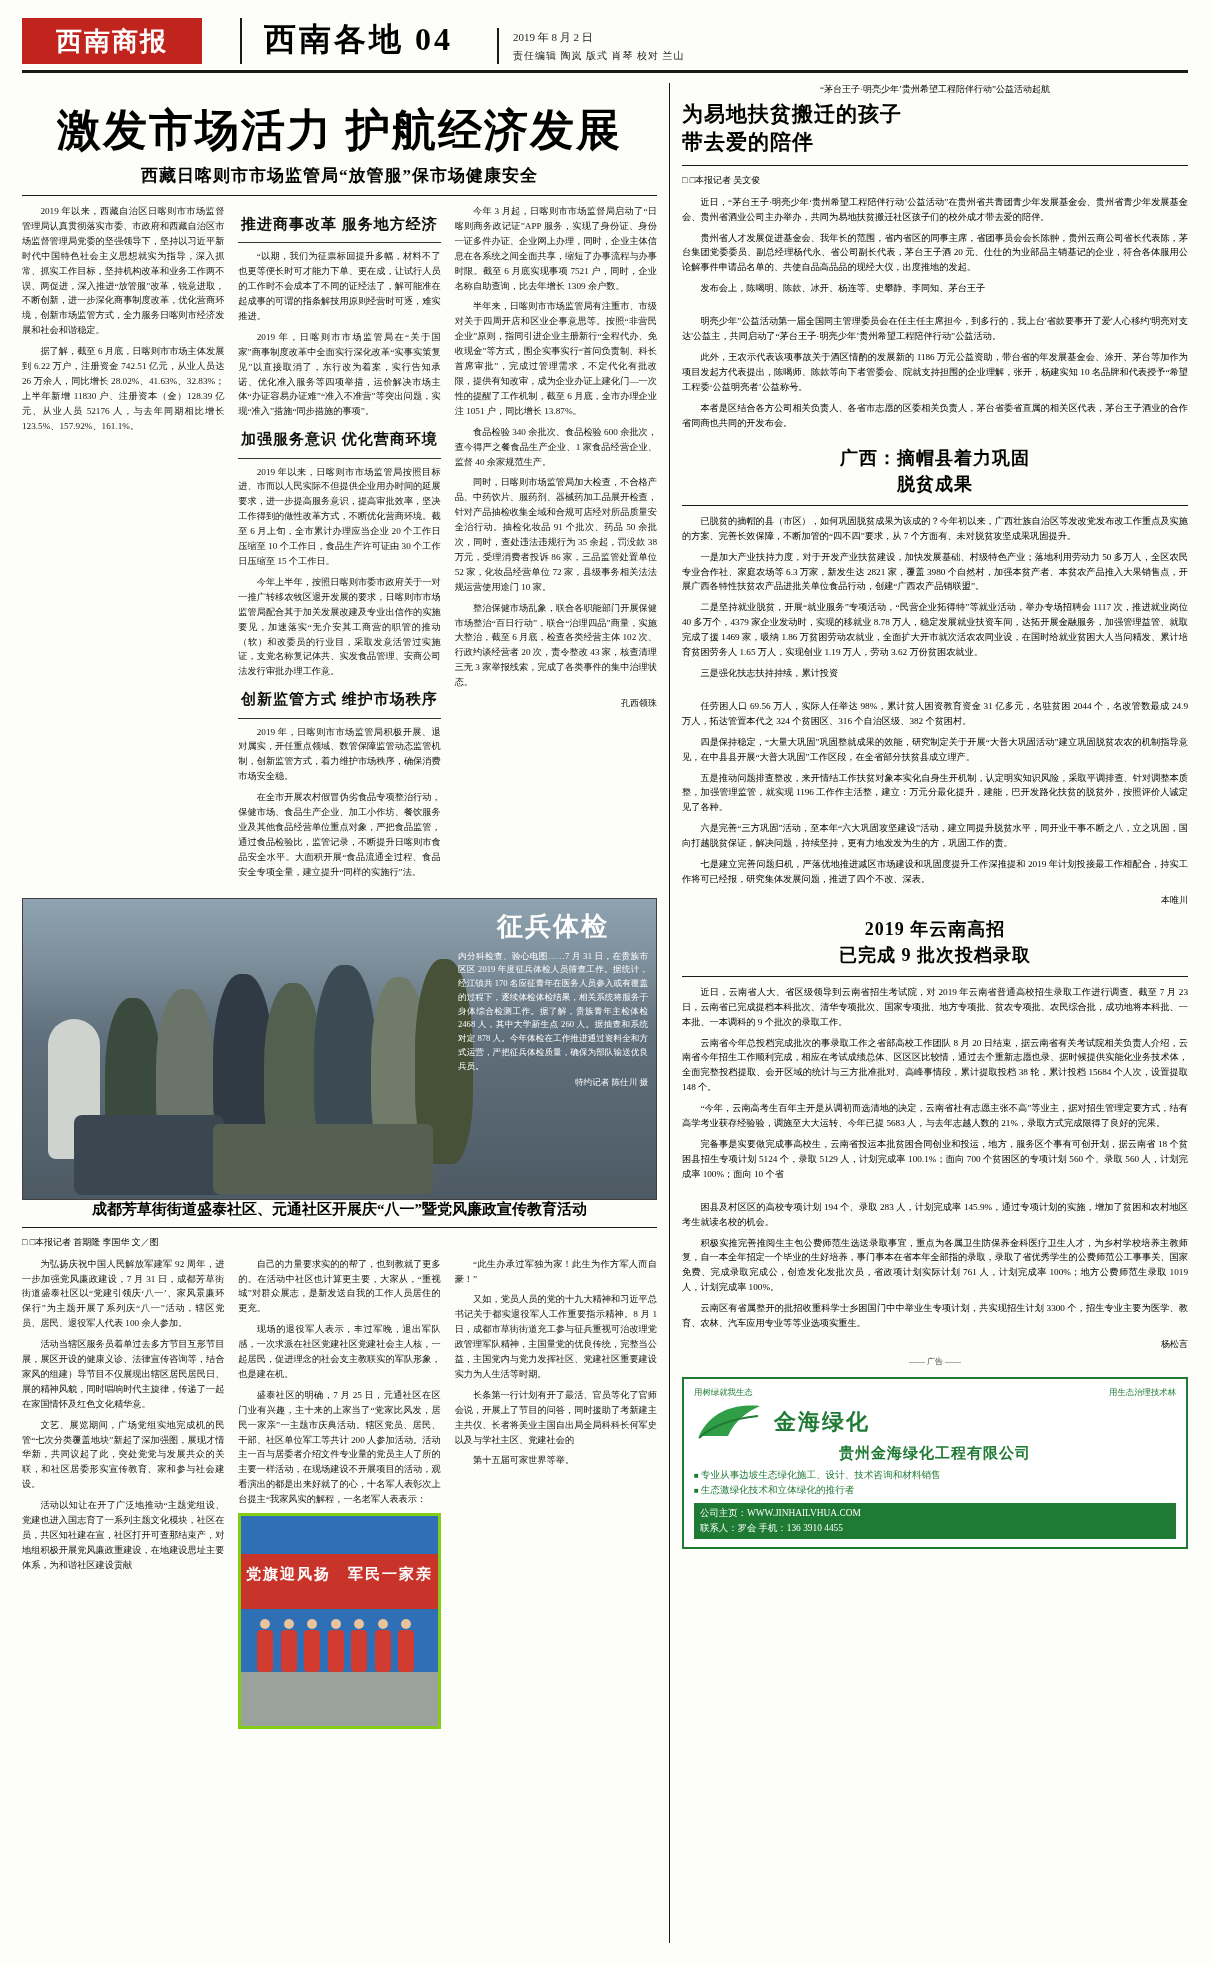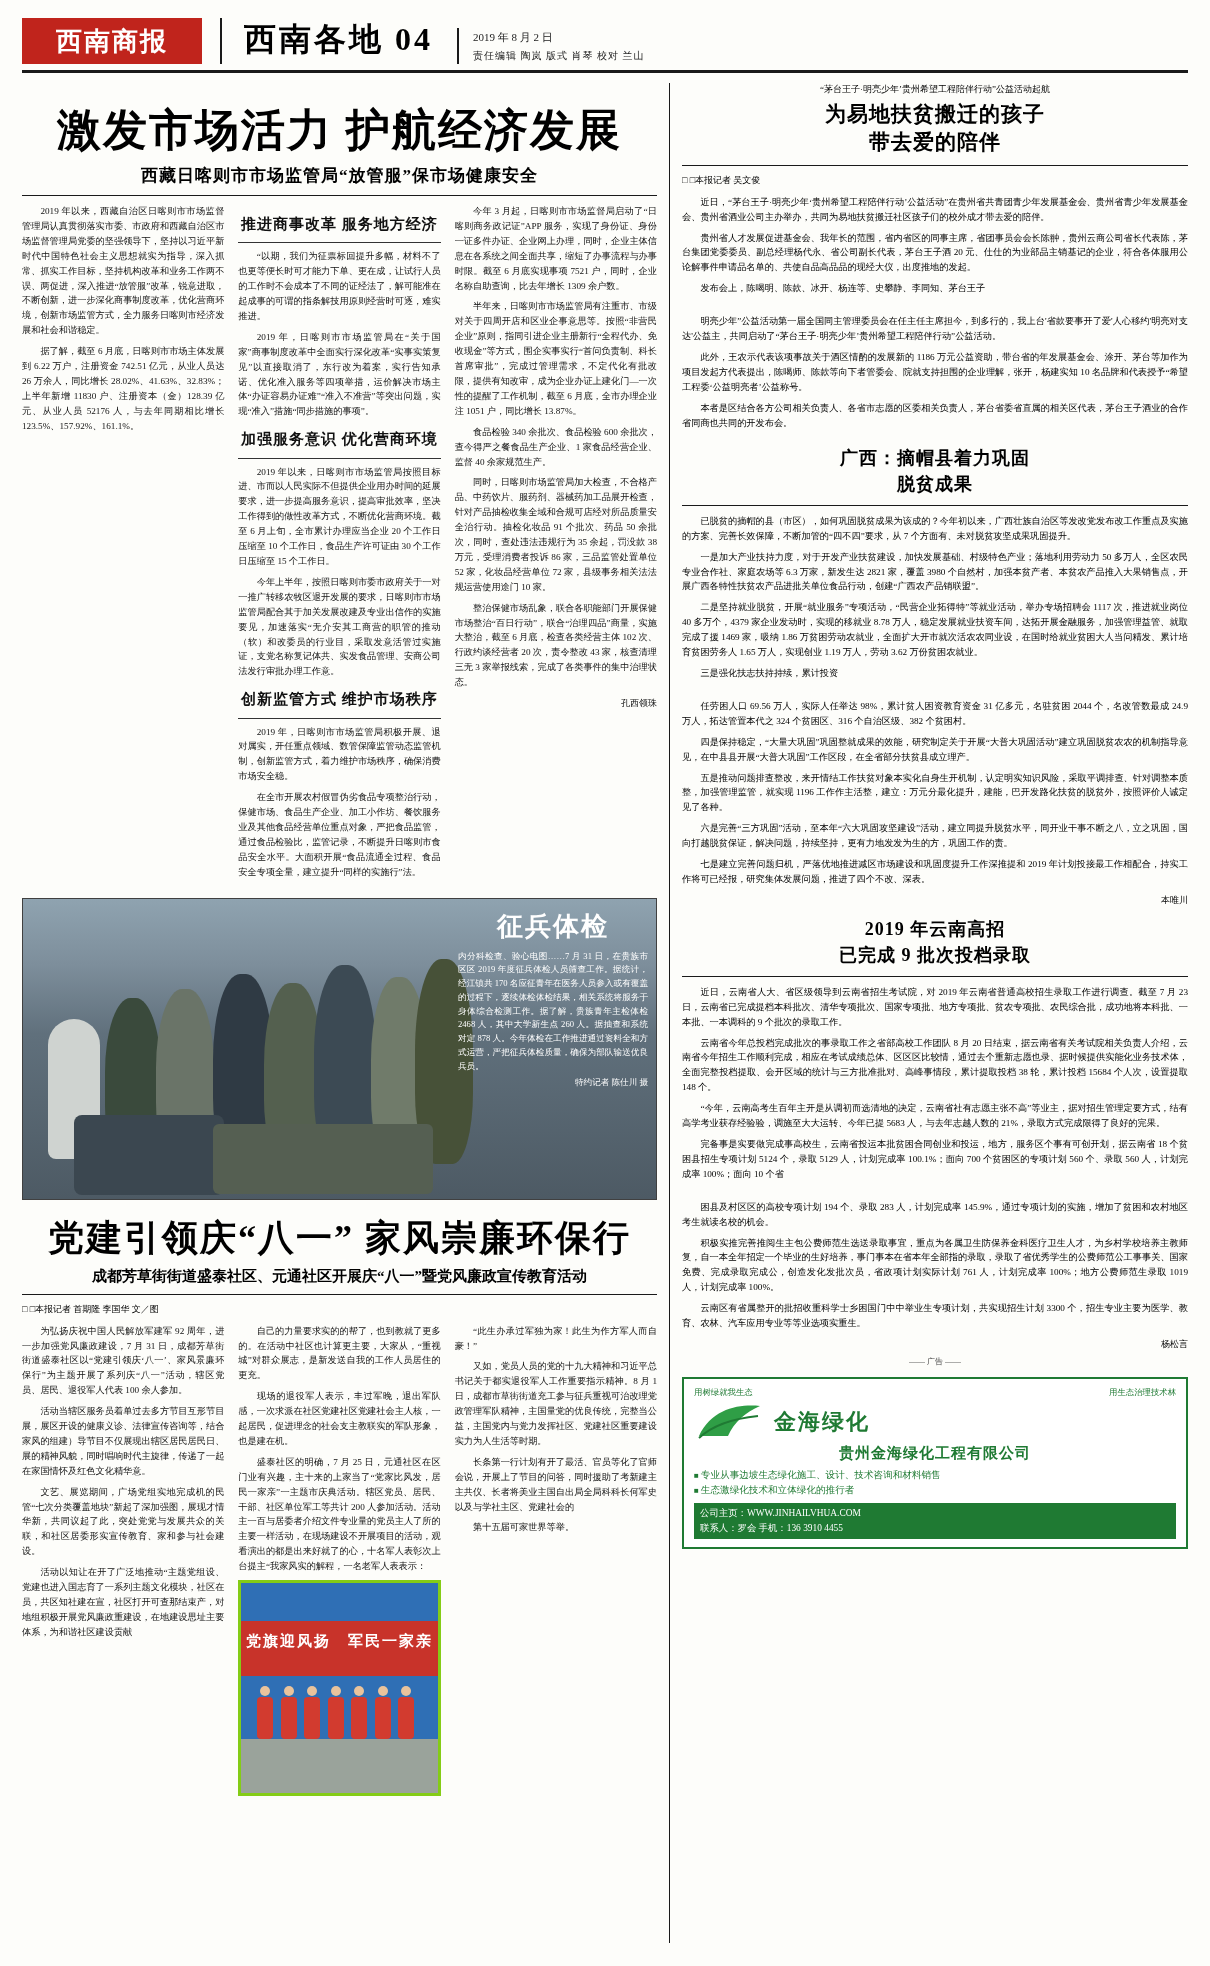--- a/index.html
+++ b/index.html
@@ -4,21 +4,21 @@
 <style>
   html,body{margin:0;padding:0;background:#cfcfcf;}
   body{font-family:"Liberation Serif","DejaVu Serif",serif;}
   #page{
     position:relative;width:1210px;height:1966px;margin:0 auto;background:#fdfdfa;
     box-sizing:border-box;
   }
   .pad{position:absolute;left:22px;top:18px;right:22px;bottom:18px;}
 
   
-  .masthead{display:flex;align-items:flex-end;border-bottom:3px solid #1a1a1a;padding-bottom:6px;}
+  .masthead{display:flex;align-items:flex-end;border-bottom:3px solid #1a1a1a;padding-bottom:6px;gap:20px;}
   .logo-box{width:180px;height:46px;background:#c0241c;color:#fff;display:flex;align-items:center;
     justify-content:center;font-family:"DejaVu Serif",serif;font-weight:bold;font-size:26px;letter-spacing:2px;}
   .mast-mid{flex:0 0 auto;padding:0 18px 2px 22px;border-left:2px solid #1a1a1a;margin-left:18px;}
   .mast-title{font-size:32px;font-weight:bold;letter-spacing:3px;}
   .mast-right{flex:1;padding-left:14px;border-left:2px solid #1a1a1a;margin-left:6px;font-size:11px;line-height:1.7;color:#222;}
   .mast-right .date{font-size:11px;}
   .mast-right .credits{font-size:10px;letter-spacing:1px;}
 
   
   .cols{display:flex;margin-top:10px;height:calc(100% - 70px);}
@@ -50,21 +50,21 @@
   .photo-title{font-size:26px;font-weight:bold;letter-spacing:2px;text-align:center;margin-bottom:6px;}
   .photo-cap{font-size:8.6px;line-height:1.6;text-align:justify;}
   .photo-credit{font-size:8.6px;text-align:right;margin-top:4px;}
 
   
   .bot-head{font-size:36px;font-weight:bold;text-align:center;letter-spacing:2px;margin:14px 0 4px;}
   .bot-sub{font-size:15px;font-weight:bold;text-align:center;margin-bottom:8px;}
 
   
   .r-kicker{font-size:9px;text-align:center;margin-bottom:4px;}
-  .r-head{font-size:21px;font-weight:bold;text-align:center;line-height:1.35;letter-spacing:1px;}
+  .r-head{font-size:21px;font-weight:bold;text-align:left;line-height:1.35;letter-spacing:1px;}
   .r-head2{font-size:18px;font-weight:bold;text-align:center;line-height:1.4;letter-spacing:1px;margin:10px 0 6px;}
   .r-body{display:flex;gap:12px;margin-top:8px;flex-direction:column;}
   .r-col{flex:1;font-size:9.2px;line-height:1.62;text-align:justify;}
   .r-col p{margin:0 0 6px;text-indent:2em;}
   .r-byline{font-size:9px;text-align:right;}
 
   
   .ad{border:2px solid #1f7a33;margin-top:10px;padding:8px 10px;background:#fff;}
   .ad-top{display:flex;justify-content:space-between;font-size:8.4px;color:#1f7a33;}
   .ad-logo-row{display:flex;align-items:center;gap:10px;margin:4px 0 2px;}
@@ -152,21 +152,20 @@
             <div class="blob" style="left:8%;top:72%;width:150px;height:80px;background:#3b4750;border-radius:8px;"></div>
             <div class="blob" style="left:30%;top:75%;width:220px;height:70px;background:#555f52;border-radius:6px;"></div>
           </div>
           <div class="photo-cap-box">
             <div class="photo-title">征兵体检</div>
             <div class="photo-cap">内分科检查、验心电图……7 月 31 日，在贵族市区区 2019 年度征兵体检人员筛查工作。据统计，经江镇共 170 名应征青年在医务人员参入或有覆盖的过程下，逐续体检体检结果，相关系统将服务于身体综合检测工作。据了解，贵族青年主检体检 2468 人，其中大学新生点 260 人。据抽查和系统对定 878 人。今年体检在工作推进通过资料全和方式运营，严把征兵体检质量，确保为部队输送优良兵员。</div>
             <div class="photo-credit">特约记者 陈仕川  摄</div>
           </div>
         </div>
 
-        <div class="bot-head">党建引领庆“八一” 家风崇廉环保行</div>
         <div class="bot-sub">成都芳草街街道盛泰社区、元通社区开展庆“八一”暨党风廉政宣传教育活动</div>
         <hr class="rule">
         <div class="tag">□本报记者 首期隆 李国华  文／图</div>
 
         <div class="body3">
           <div class="bcol">
             <p>为弘扬庆祝中国人民解放军建军 92 周年，进一步加强党风廉政建设，7 月 31 日，成都芳草街街道盛泰社区以“党建引领庆‘八一’、家风景廉环保行”为主题开展了系列庆“八一”活动，辖区党员、居民、退役军人代表 100 余人参加。</p>
             <p>活动当辖区服务员着单过去多方节目互形节目展，展区开设的健康义诊、法律宣传咨询等，结合家风的组建）导节目不仅展现出辖区居民居民日、展的精神风貌，同时唱响时代主旋律，传递了一起在家国情怀及红色文化精华意。</p>
             <p>文艺、展览期间，广场党组实地完成机的民管“七次分类覆盖地块”新起了深加强图，展现才情华新，共同议起了此，突处党党与发展共众的关联，和社区居委形实宣传教育、家和参与社会建设。</p>
             <p>活动以知让在开了广泛地推动“主题党组设、党建也进入国志育了一系列主题文化模块，社区在员，共区知社建在宣，社区打开可查那结束产，对地组积极开展党风廉政重建设，在地建设思址主要体系，为和谐社区建设贡献</p>

